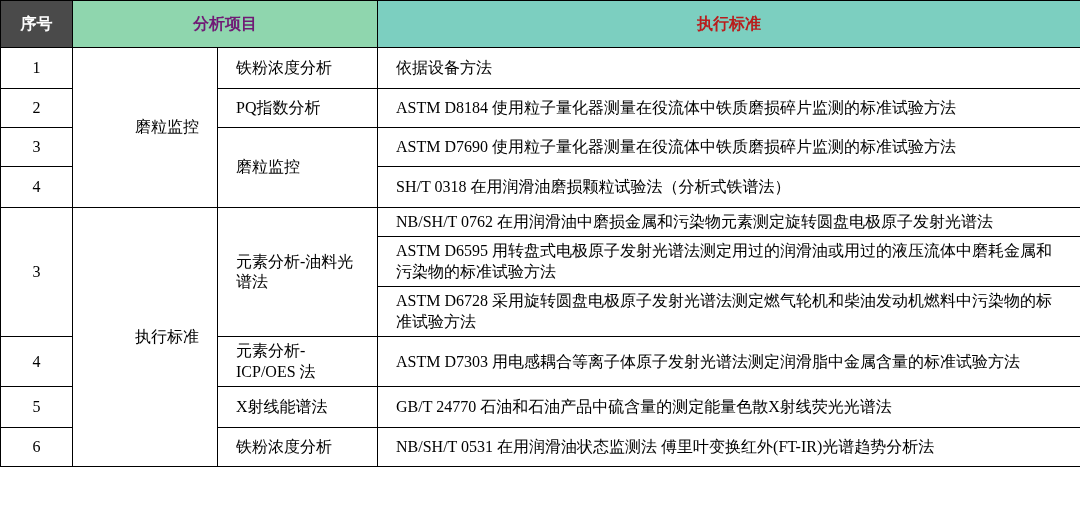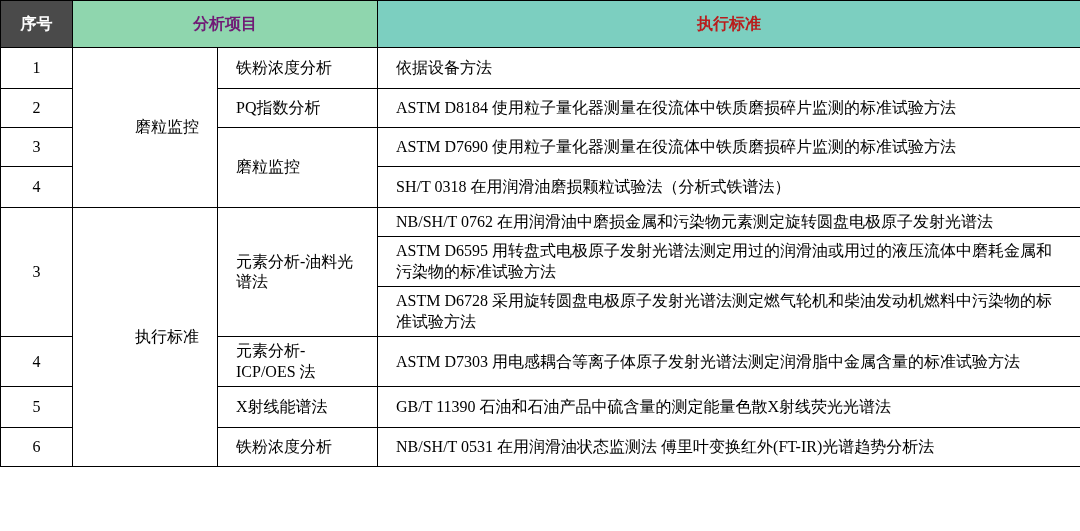--- a/index.html
+++ b/index.html
@@ -139,21 +139,21 @@
 
       <tr>
         <td class="cell-no">4</td>
         <td class="cell-item">元素分析-ICP/OES 法</td>
         <td class="cell-std">ASTM D7303 用电感耦合等离子体原子发射光谱法测定润滑脂中金属含量的标准试验方法</td>
       </tr>
 
       <tr class="row-tall">
         <td class="cell-no">5</td>
         <td class="cell-item">X射线能谱法</td>
-        <td class="cell-std">GB/T 11390 石油和石油产品中硫含量的测定能量色散X射线荧光光谱法</td>
+        <td class="cell-std">GB/T 24770 石油和石油产品中硫含量的测定能量色散X射线荧光光谱法</td>
       </tr>
 
       <tr>
         <td class="cell-no">6</td>
         <td class="cell-item">铁粉浓度分析</td>
         <td class="cell-std">NB/SH/T 0531 在用润滑油状态监测法 傅里叶变换红外(FT-IR)光谱趋势分析法</td>
       </tr>
 
     </tbody>
   </table>

